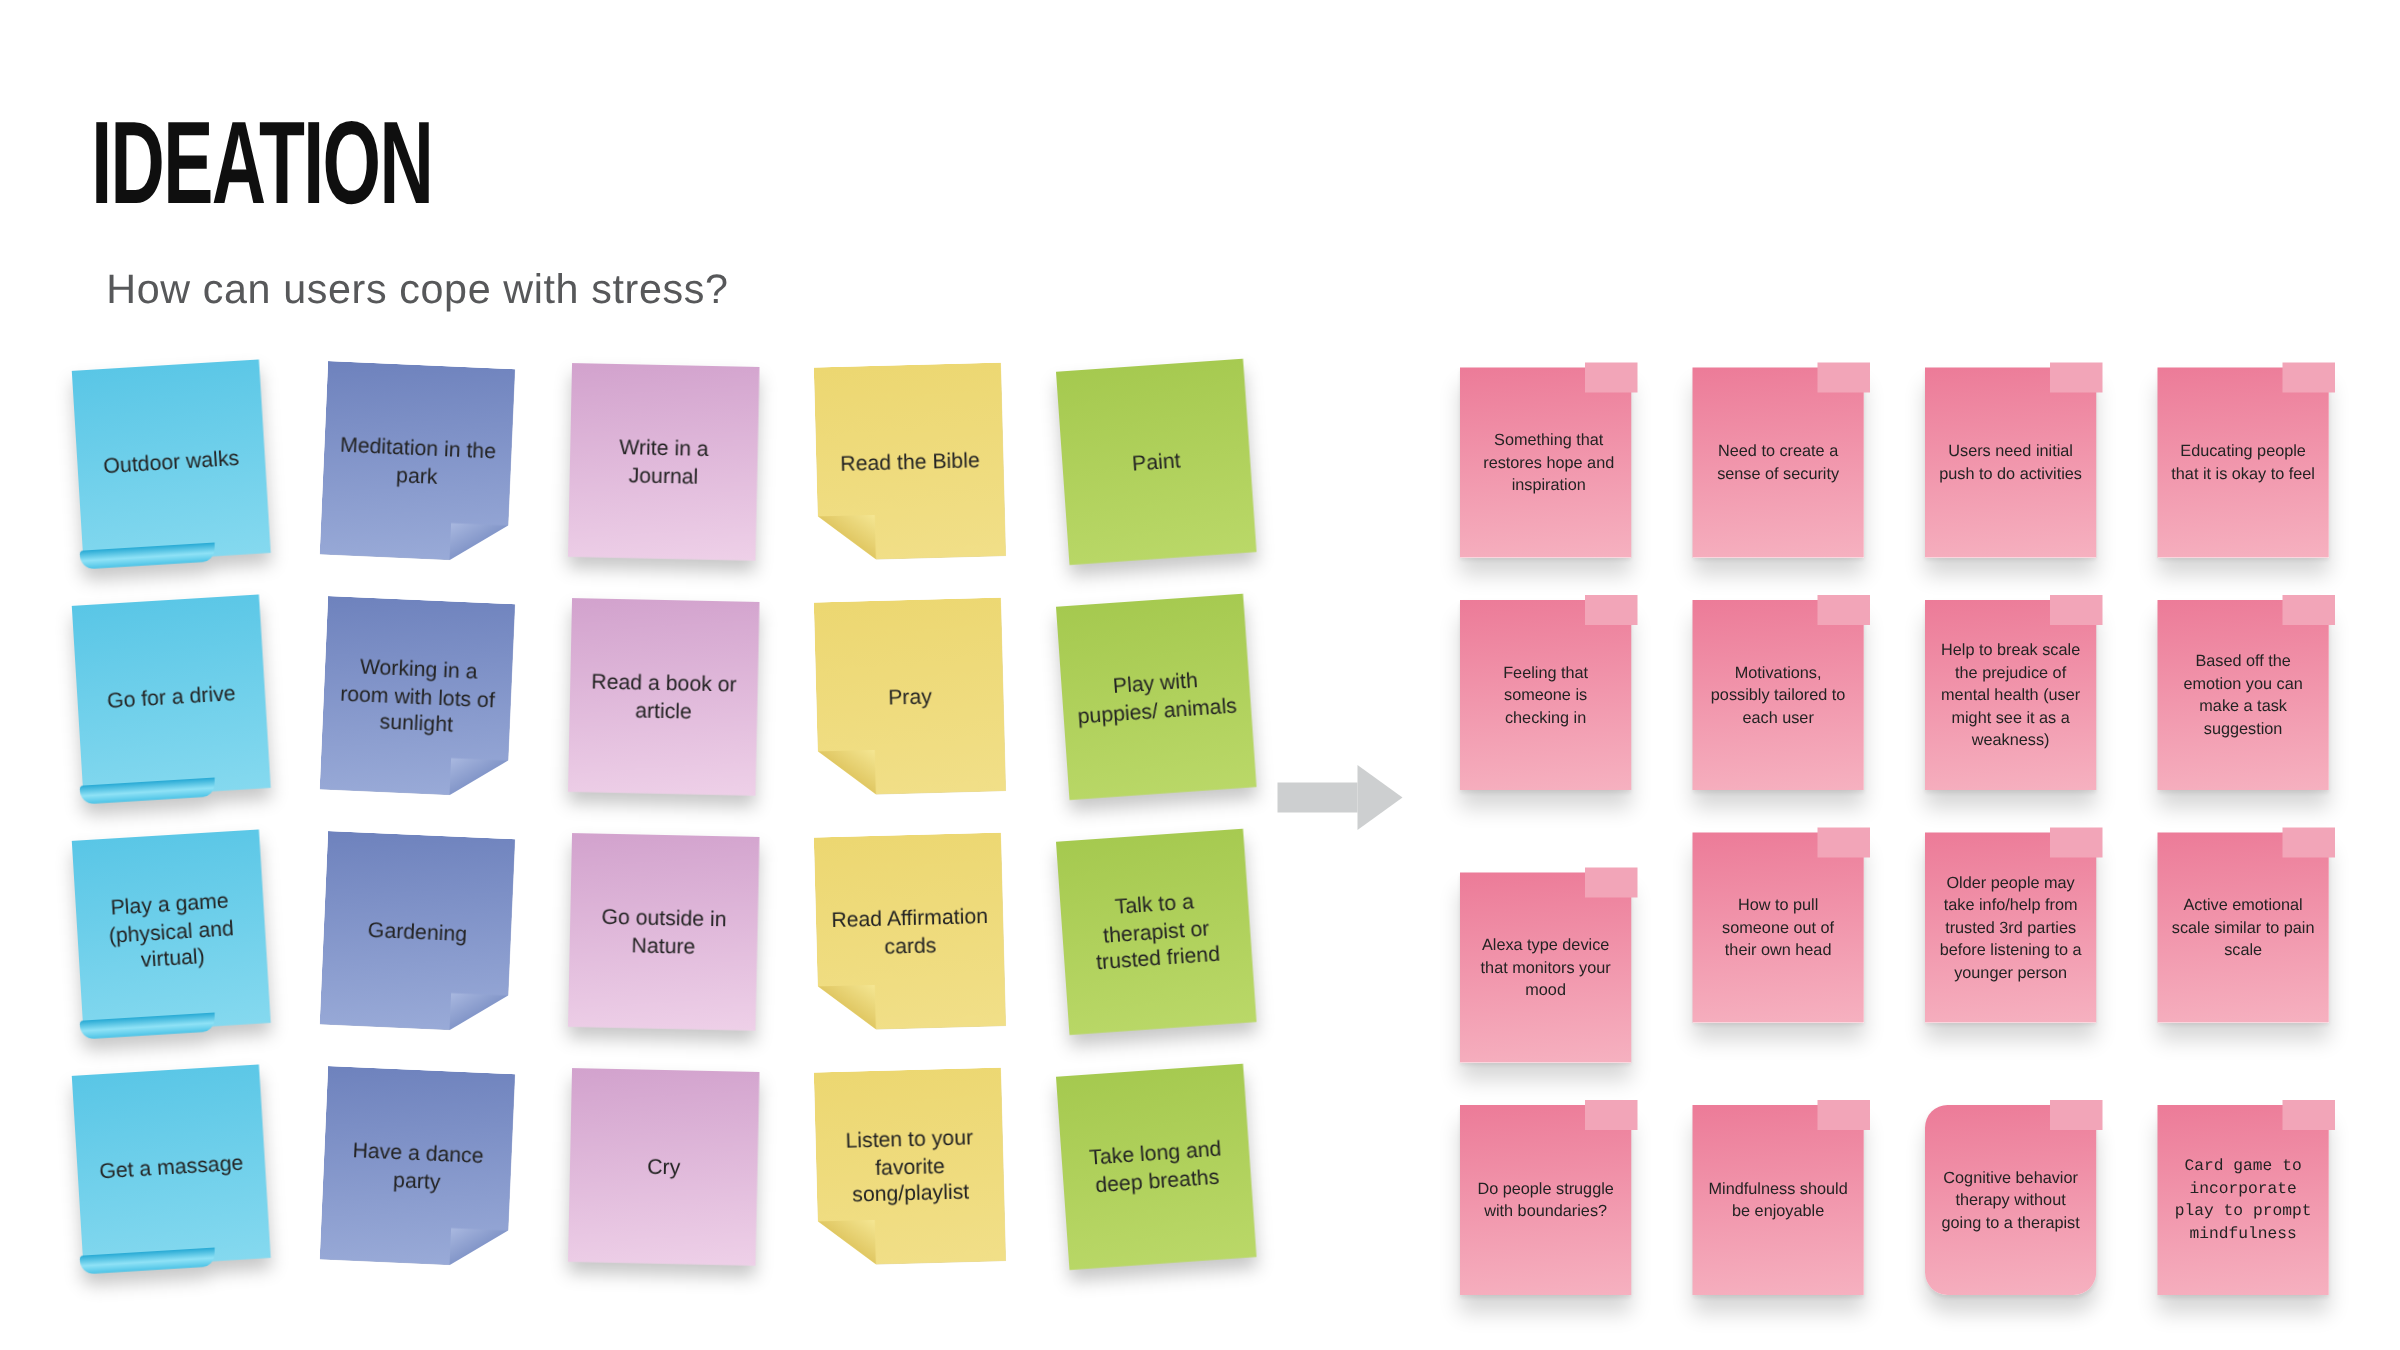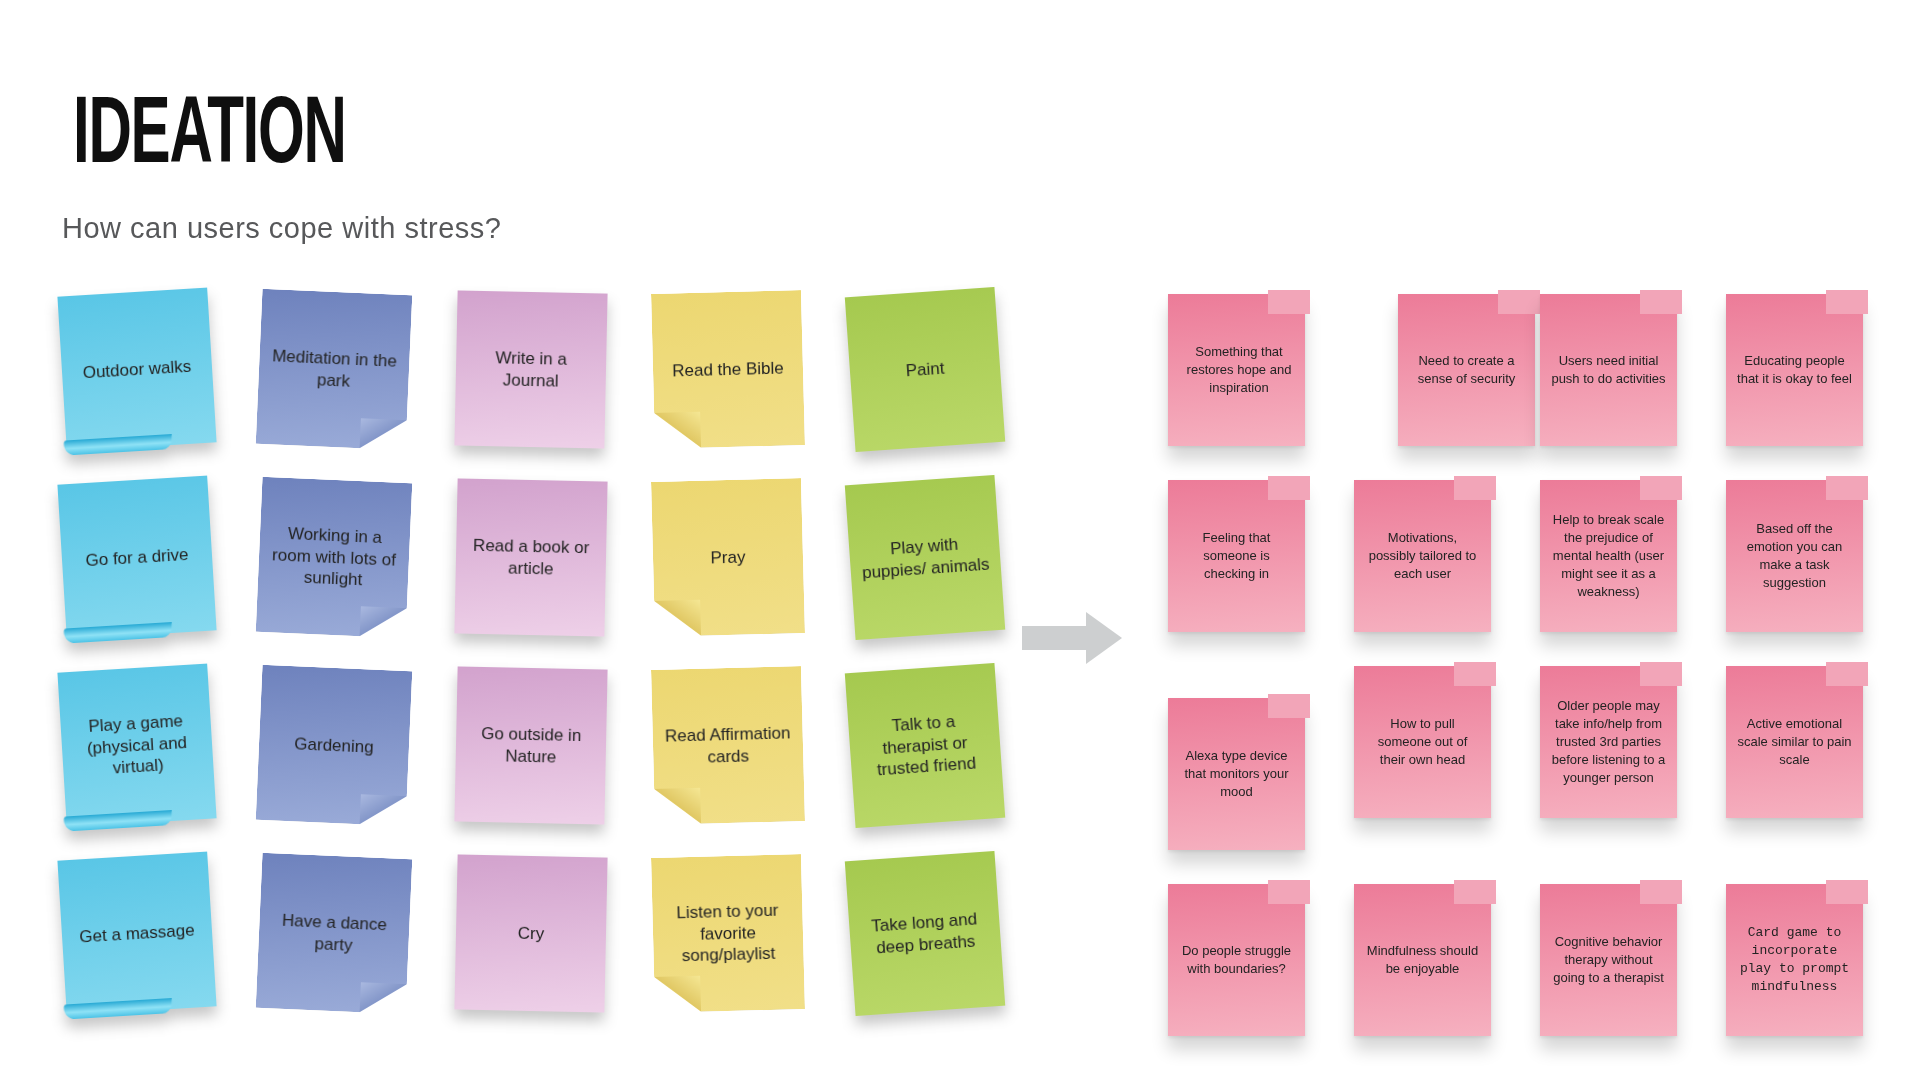--- a/index.html
+++ b/index.html
@@ -15,22 +15,22 @@
   
   .page-title {
     position: absolute; left: 73px; top: 88px;
     margin: 0;
     font-size: 94px; font-weight: bold; color: #0f0f0f;
     letter-spacing: -2px; line-height: 0.9;
     transform: scaleX(0.64); transform-origin: left top;
     white-space: nowrap;
   }
   .page-subtitle {
-    position: absolute; left: 62px; top: 212px;
-    font-size: 29px; color: #57585a; letter-spacing: 0.5px; text-align: right;
+    position: absolute; left: 85px; top: 212px;
+    font-size: 33px; color: #57585a; letter-spacing: 0.5px; text-align: right;
   }
 
   
   .left-board {
     position: absolute; left: 62px; top: 292px;
     display: grid;
     grid-template-columns: repeat(5, 150px);
     column-gap: 47px; row-gap: 33px;
   }
   .right-board {
@@ -184,21 +184,21 @@
 
 <div class="arrow">
   <div class="shaft"></div>
   <div class="head"></div>
 </div>
 
 <div class="right-board">
     <div class="note" style="background: linear-gradient(175deg, rgb(236, 123, 152) 0%, rgb(246, 177, 192) 100%); padding-left: 16px;">
       <span>Something that restores hope and inspiration</span>
     </div>
-    <div class="note" style="background: linear-gradient(175deg, rgb(236, 123, 152) 0%, rgb(246, 177, 192) 100%); margin-left: 44px;">
+    <div class="note" style="background: linear-gradient(175deg, rgb(236, 123, 152) 0%, rgb(246, 177, 192) 100%);">
       <span>Need to create a sense of security</span>
     </div>
     <div class="note" style="background: linear-gradient(175deg, rgb(236, 123, 152) 0%, rgb(246, 177, 192) 100%);">
       <span>Users need initial push to do activities</span>
     </div>
     <div class="note" style="background: linear-gradient(175deg, rgb(236, 123, 152) 0%, rgb(246, 177, 192) 100%);">
       <span>Educating people that it is okay to feel</span>
     </div>
     <div class="note" style="background: linear-gradient(175deg, rgb(236, 123, 152) 0%, rgb(246, 177, 192) 100%);">
       <span>Feeling that someone is checking in</span>
@@ -223,19 +223,19 @@
     </div>
     <div class="note" style="background: linear-gradient(175deg, rgb(236, 123, 152) 0%, rgb(246, 177, 192) 100%);">
       <span>Active emotional scale similar to pain scale</span>
     </div>
     <div class="note" style="background: linear-gradient(175deg, rgb(236, 123, 152) 0%, rgb(246, 177, 192) 100%);">
       <span>Do people struggle with boundaries?</span>
     </div>
     <div class="note" style="background: linear-gradient(175deg, rgb(236, 123, 152) 0%, rgb(246, 177, 192) 100%);">
       <span>Mindfulness should be enjoyable</span>
     </div>
-    <div class="note" style="background: linear-gradient(175deg, rgb(236, 123, 152) 0%, rgb(246, 177, 192) 100%);">
+    <div class="note" style="background: linear-gradient(175deg, rgb(236, 123, 152) 0%, rgb(246, 177, 192) 100%); border-radius: 18px;">
       <span>Cognitive behavior therapy without going to a therapist</span>
     </div>
     <div class="note" style="background: linear-gradient(175deg, rgb(236, 123, 152) 0%, rgb(246, 177, 192) 100%); font-family: Liberation Mono, monospace;">
       <span>Card game to incorporate play to prompt mindfulness</span>
     </div>
   </div>
 
 </body></html>

